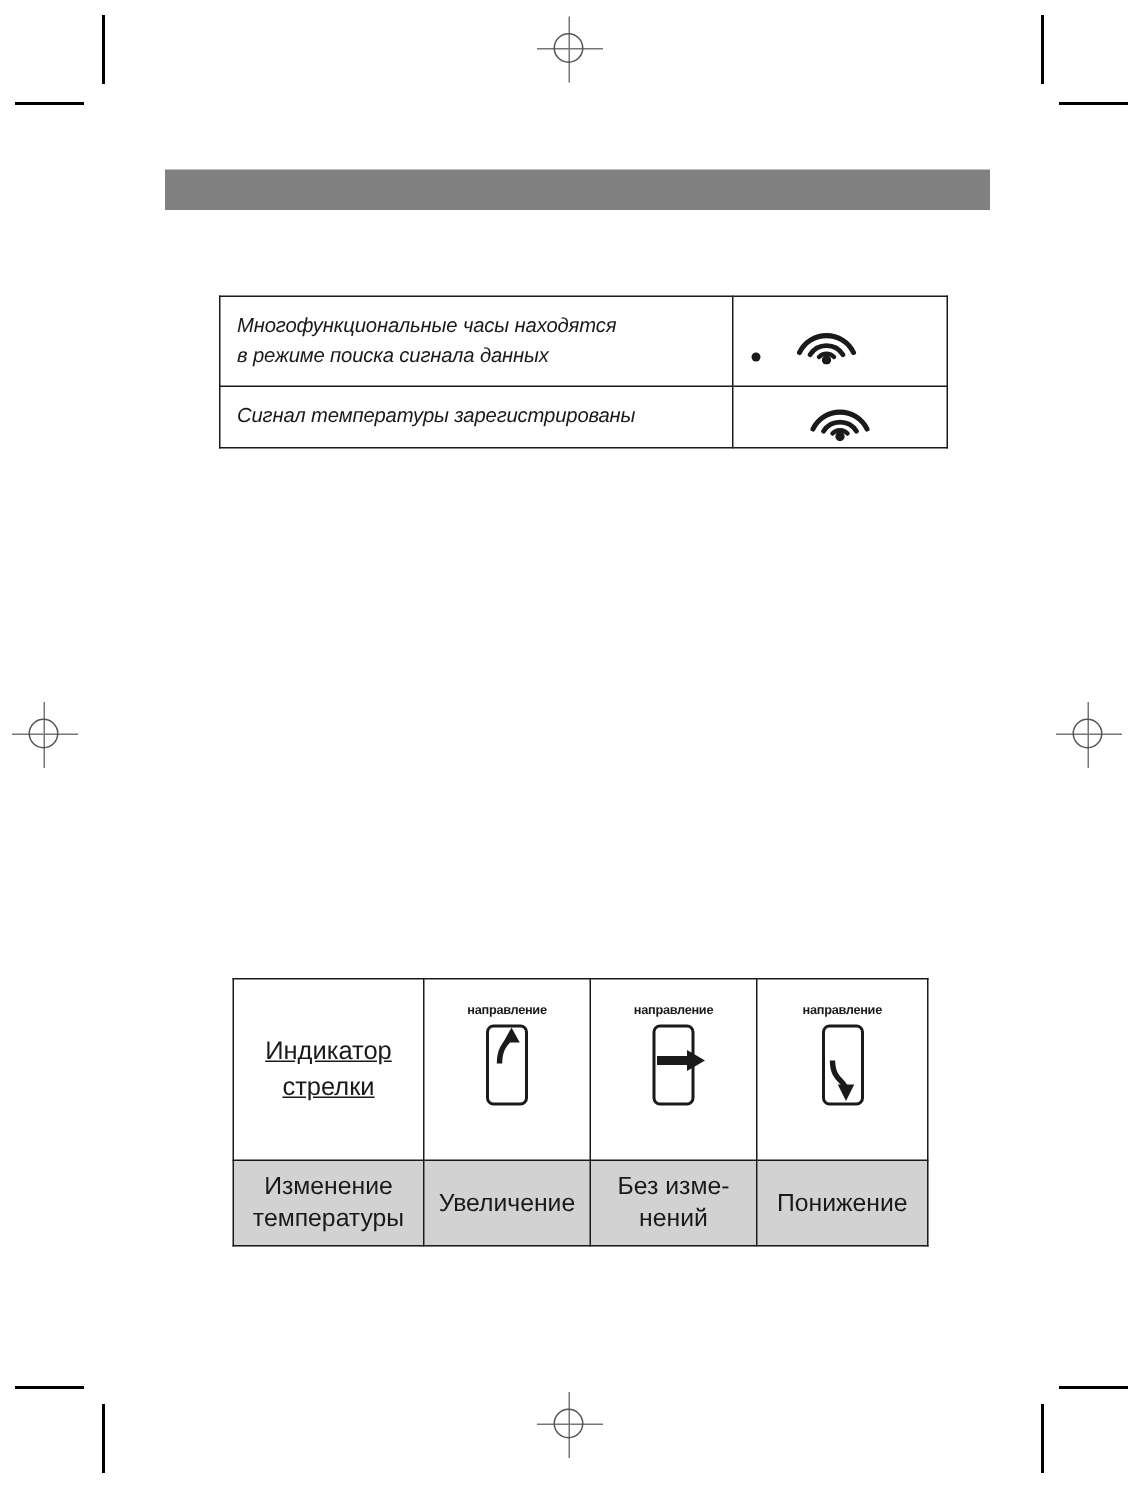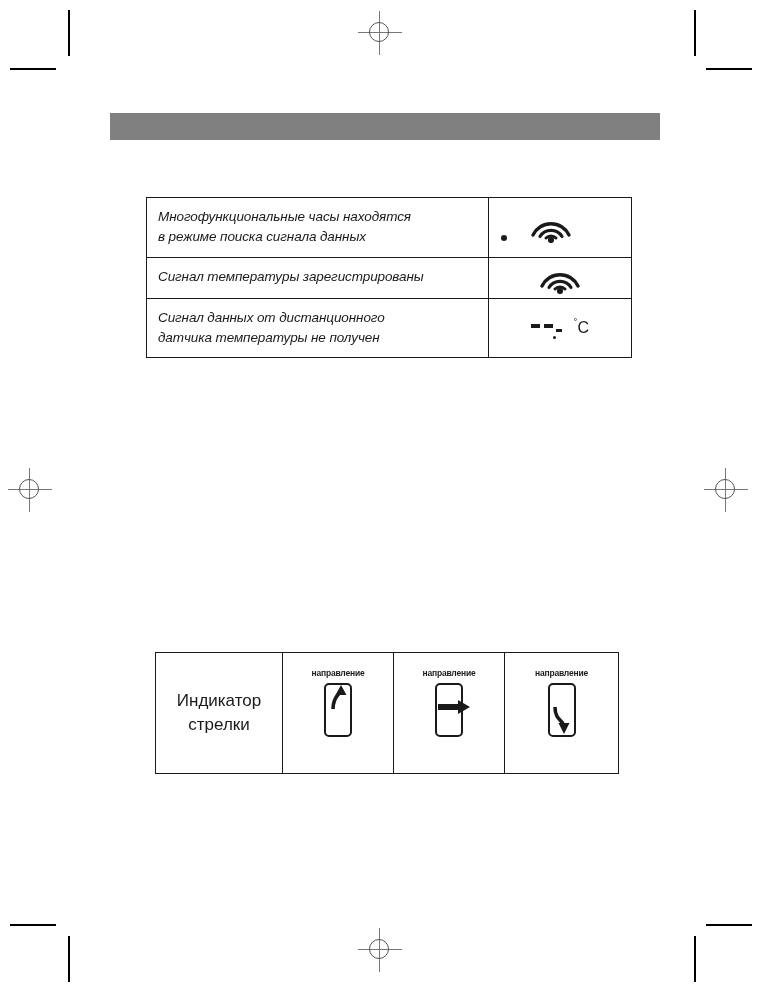--- a/index.html
+++ b/index.html
@@ -159,20 +159,21 @@
   }
   .arrow-table .col-label { width: 126px; }
   .arrow-table .col-a { width: 110px; }
   .arrow-table .col-b { width: 110px; }
   .arrow-table .col-c { width: 113px; }
 
   .row-icons td { height: 120px; }
   .row-icons .label-cell {
     font-size: 17px;
     line-height: 1.4;
+    text-decoration: underline;
   }
   .dir-cell-inner {
     display: flex;
     flex-direction: column;
     align-items: center;
     justify-content: flex-start;
     padding-top: 10px;
     height: 110px;
     box-sizing: border-box;
   }
@@ -275,37 +276,20 @@
         <div class="icon-wrap">
           <svg width="44" height="32" viewBox="0 0 44 32">
             <path d="M4 24 A20 20 0 0 1 40 24" fill="none" stroke="#1a1a1a" stroke-width="3.4" stroke-linecap="round"></path>
             <path d="M11 25.5 A13 13 0 0 1 33 25.5" fill="none" stroke="#1a1a1a" stroke-width="3.2" stroke-linecap="round"></path>
             <path d="M17 27 A7 7 0 0 1 27 27" fill="none" stroke="#1a1a1a" stroke-width="3" stroke-linecap="round"></path>
             <circle cx="22" cy="29" r="3.1" fill="#1a1a1a"></circle>
           </svg>
         </div>
       </td>
     </tr>
-    <tr>
-      <td class="desc" style="white-space:pre-line;">Сигнал данных от дистанционного
-датчика температуры не получен</td>
-      <td class="icon-cell">
-        <div class="icon-wrap">
-          <span class="nosignal">
-            <span class="dashes">
-              <span class="dash d1"></span>
-              <span class="dash d2"></span>
-              <span class="dash d3"></span>
-              <span class="dash d4"></span>
-            </span>
-            <span class="deg-c"><span class="deg">˚</span><span>C</span></span>
-          </span>
-        </div>
-      </td>
-    </tr>
   </tbody>
 </table>
 
 <table class="arrow-table">
   <tbody>
     <tr class="row-icons">
       <td class="col-label label-cell two-line">Индикатор
 стрелки</td>
 
       <td class="col-a">
@@ -338,14 +322,22 @@
           <span class="lcd-box pos-down">
             <svg width="24" height="30" viewBox="0 0 24 30">
               <path d="M4 2 C4 16, 13 15, 13 22" fill="none" stroke="#1a1a1a" stroke-width="3.6" stroke-linecap="butt"></path>
               <path d="M13 29 L18.5 18 L7.5 18 Z" fill="#1a1a1a"></path>
             </svg>
           </span>
         </div>
       </td>
     </tr>
 
+    <tr class="row-values">
+      <td class="col-label label-cell two-line">Изменение
+температуры</td>
+      <td class="col-a two-line">Увеличение</td>
+      <td class="col-b two-line">Без изме-
+нений</td>
+      <td class="col-c two-line">Понижение</td>
+    </tr>
   </tbody>
 </table>
 
 </body></html>

